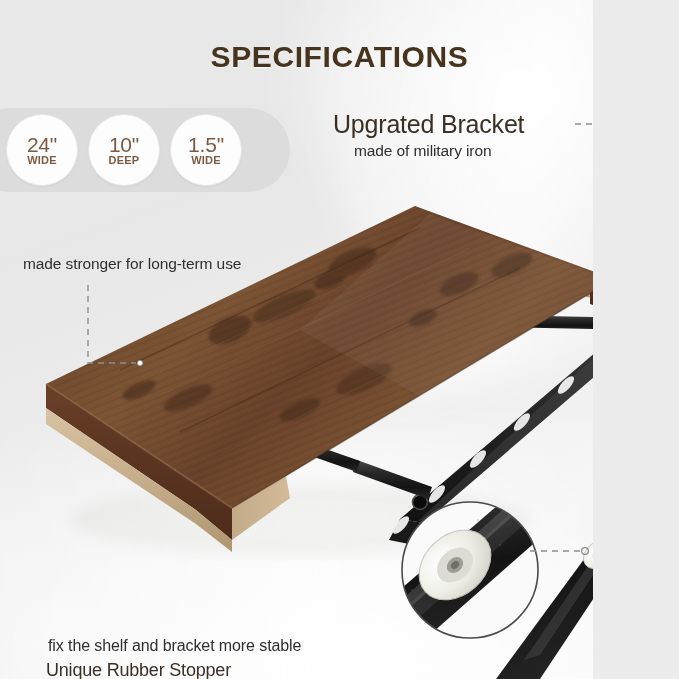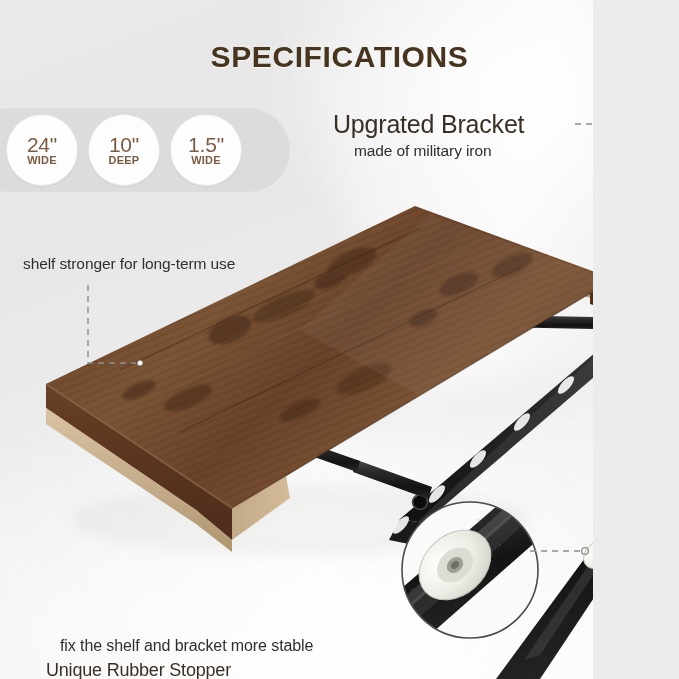--- a/index.html
+++ b/index.html
@@ -82,21 +82,21 @@
   .callout-sub{
     position:absolute;
     font-size:15.5px;font-weight:400;color:#2f2f2f;
     white-space:nowrap;letter-spacing:-0.1px;
   }
   #bracket-title{left:333px;top:110px;}
   #bracket-sub{left:318px;top:142px;margin-left:36px;}
   #wood-title{left:22px;top:225px;}
   #wood-sub{left:23px;top:255px;}
   #stopper-title{left:46px;top:632px;font-size:18px;margin-top:28px;}
-  #stopper-sub{left:48px;top:637px;font-size:16px;margin-left:12px;}
+  #stopper-sub{left:48px;top:637px;font-size:16px;}
 
   #svgscene{position:absolute;left:0;top:0;width:679px;height:679px;}
   .dash{stroke:#8d8d8d;stroke-width:1.4;fill:none;stroke-dasharray:6 5;}
   .dashdot{fill:none;stroke:#8d8d8d;stroke-width:1.3;}
 </style>
 </head>
 <body>
 
 <div id="stage">
 
@@ -334,18 +334,18 @@
     </div>
     <div class="badge">
       <div class="num">1.5"</div>
       <div class="lab">WIDE</div>
     </div>
   </div>
 
   <div class="callout-title" id="bracket-title">Upgrated Bracket</div>
   <div class="callout-sub" id="bracket-sub">made of military iron</div>
 
-  <div class="callout-sub" id="wood-sub">shelf stronger for long-term use</div>
+  <div class="callout-sub" id="wood-sub">made stronger for long-term use</div>
 
   <div class="callout-title" id="stopper-title">Unique Rubber Stopper</div>
   <div class="callout-sub" id="stopper-sub">fix the shelf and bracket more stable</div>
 
 </div>
 
 </body></html>

